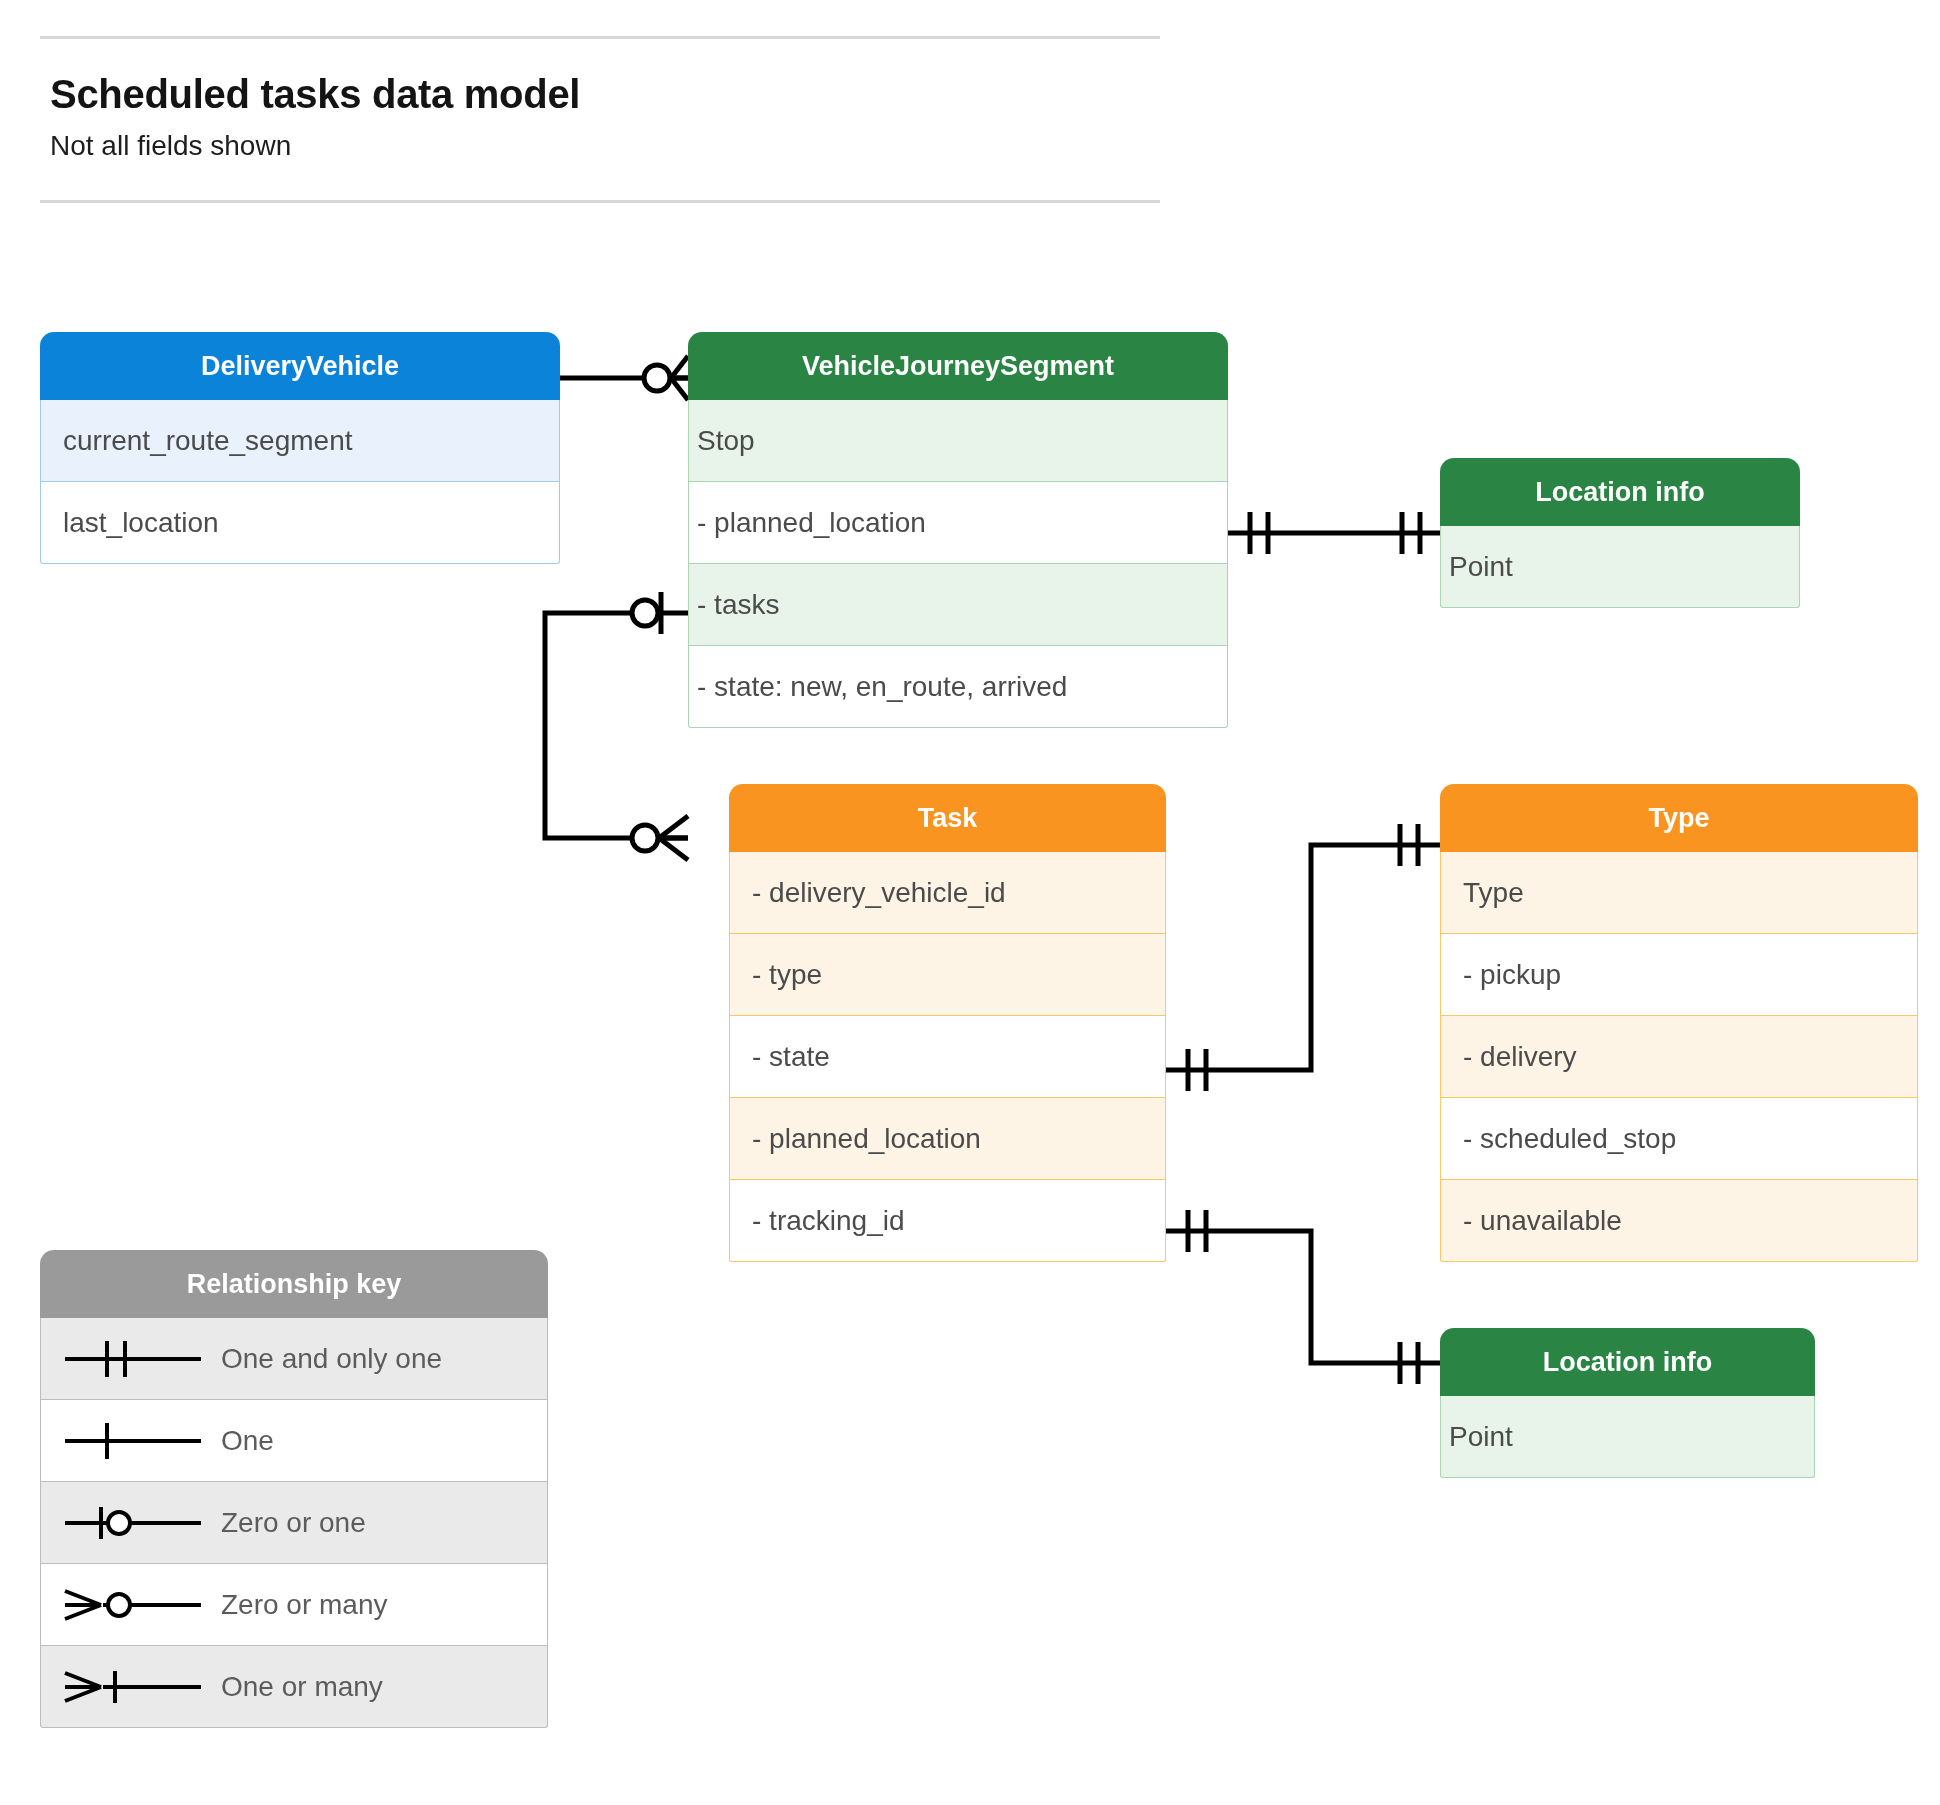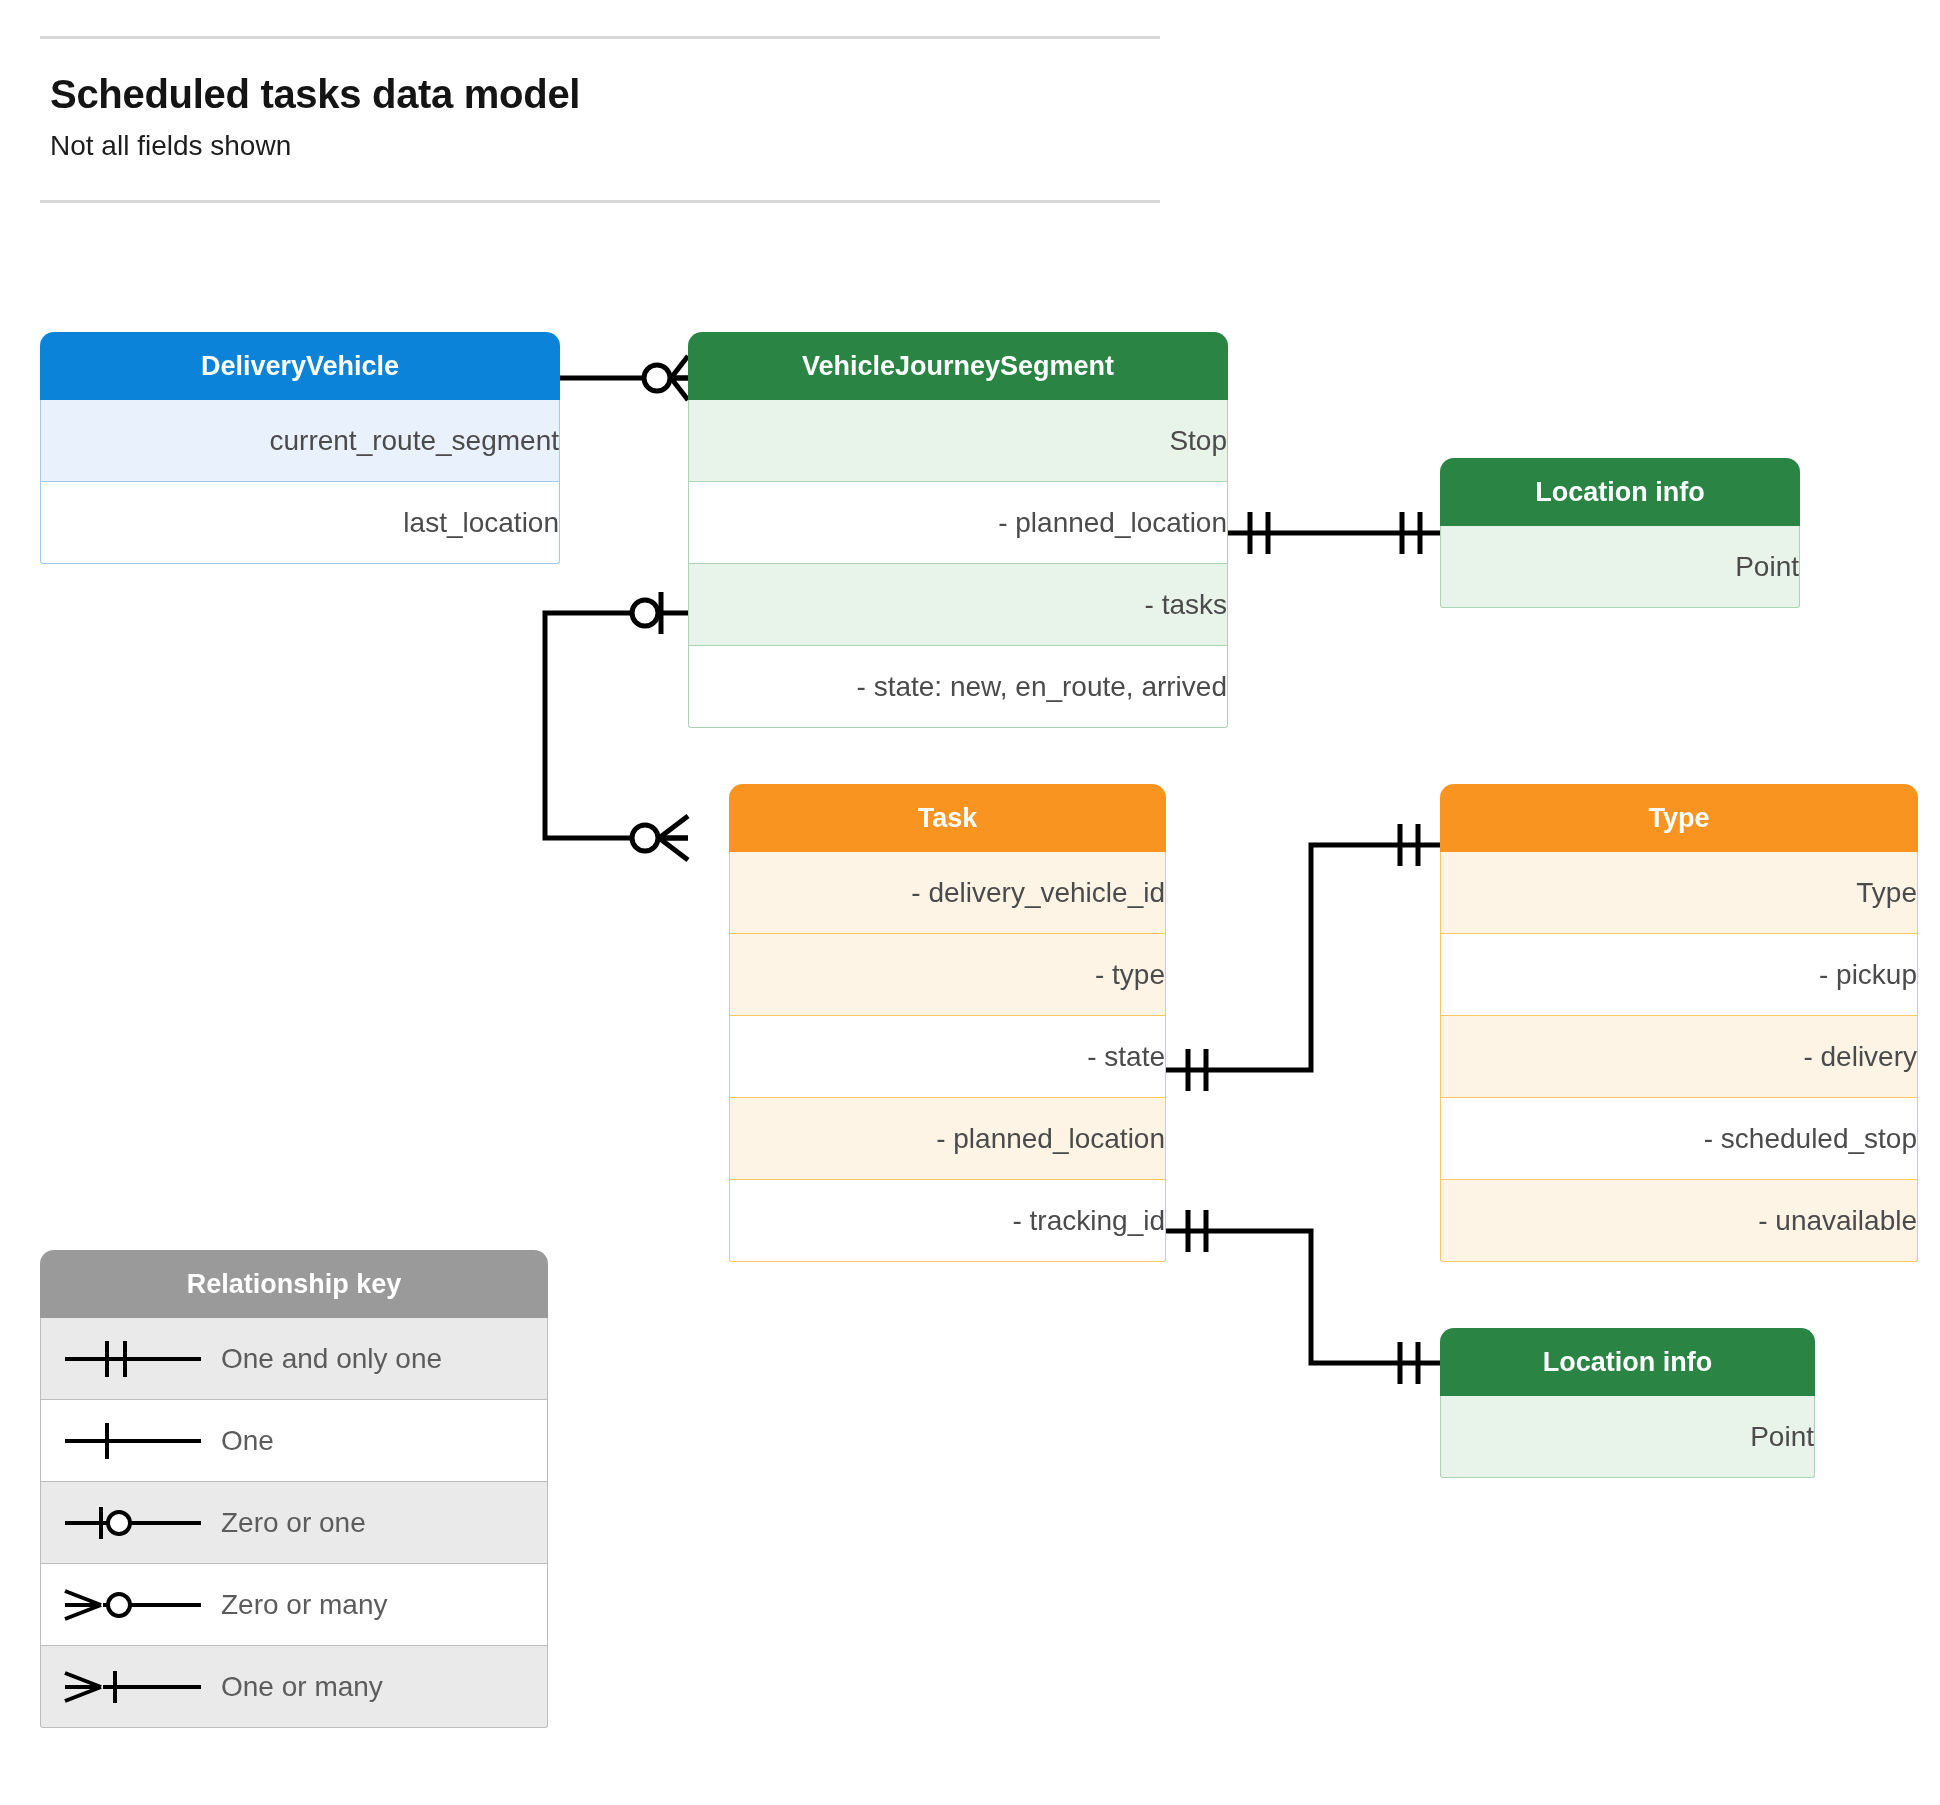--- a/index.html
+++ b/index.html
@@ -72,21 +72,20 @@
     box-sizing: border-box;
     height: 82px;
     line-height: 82px;
     padding-left: 22px;
     font-size: 28px;
     color: #4b4b4b;
     white-space: nowrap;
     overflow: hidden;
     border-style: solid;
     border-width: 0 1px 1px 1px;
-    text-align: right;
   }
   .entity-row:last-child {
     border-radius: 0 0 3px 3px;
   }
 
   
   .t-blue .entity-header { background: #0b83d9; }
   .t-blue .entity-row { border-color: #9ecbee; }
   .t-blue .entity-row.alt { background: #e8f1fc; }
   .t-blue .entity-row.plain { background: #ffffff; }

